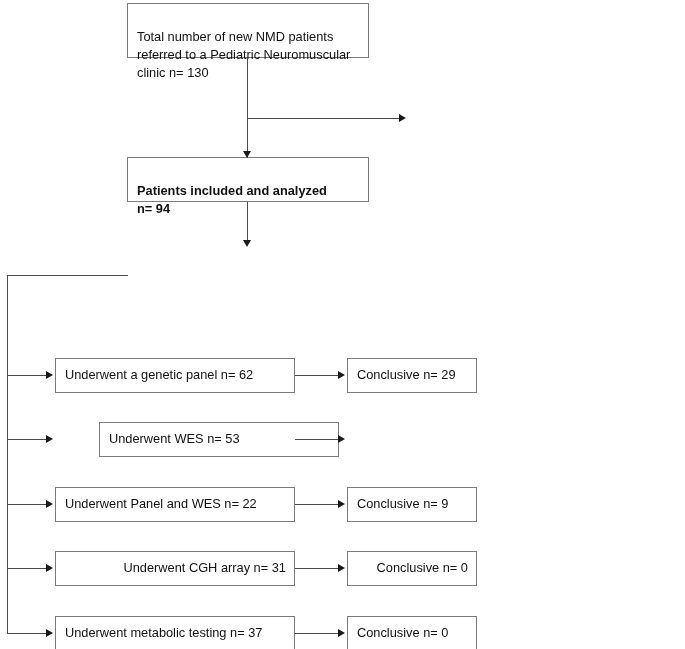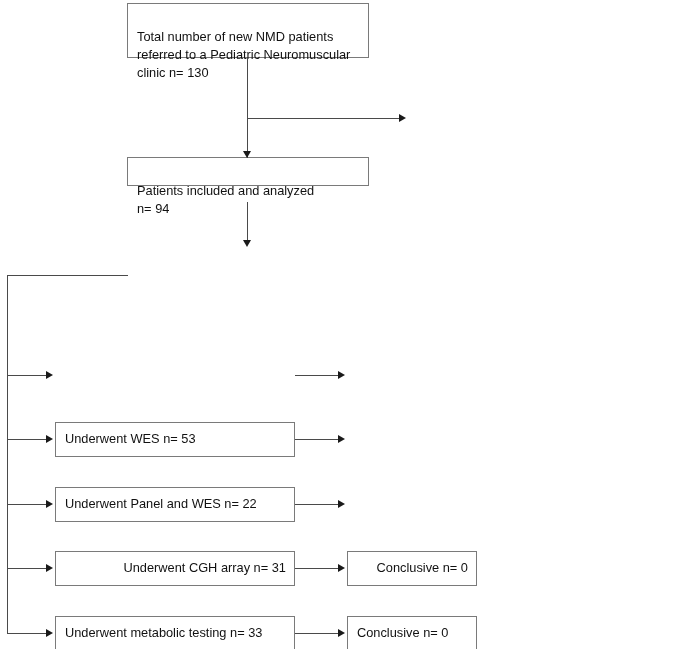--- a/index.html
+++ b/index.html
@@ -36,36 +36,36 @@
     align-items: center;
   }
   .node-text {
     display: block;
     white-space: pre-line;
   }
 
   
   #node-total       { left: 127px; top:   3px; width: 242px; height: 55px; }
   #node-excluded    { left: 407px; top:  57px; width: 272px; height: 123px; }
-  #node-included    { left: 127px; top: 157px; width: 242px; height: 29px; }
+  #node-included    { left: 127px; top: 157px; width: 242px; height: 45px; font-weight: bold; }
   #node-history     { left: 127px; top: 247px; width: 242px; height: 45px; }
 
   
   .row-test {
     left: 55px;
     width: 240px;
     height: 35px;
   }
   .row-result {
     left: 347px;
     width: 130px;
     height: 35px;
   }
   #node-test-0, #node-result-0 { top: 358px; }
-  #node-test-1, #node-result-1 { top: 422px; }
+  #node-test-1, #node-result-1 { top: 422px; margin-left: 44px; }
   #node-test-2, #node-result-2 { top: 487px; align-items: center; }
   #node-test-3, #node-result-3 { top: 551px; justify-content: flex-end; }
   #node-test-4, #node-result-4 { top: 616px; }
 
   
   .conn {
     position: absolute;
     background: #4a4a4a;
   }
   .conn-v { width: 1px; }
@@ -125,38 +125,47 @@
     <span class="node-text">Total number of new NMD patients referred to a Pediatric Neuromuscular clinic n= 130</span>
   </div>
 
 
   <div class="node" id="node-included">
     <span class="node-text">Patients included and analyzed
 n= 94</span>
   </div>
 
 
+  <div class="node vcenter row-test" id="node-test-0">
+    <span class="node-text">Underwent a genetic panel n= 62</span>
+  </div>
+  <div class="node vcenter row-result" id="node-result-0">
+    <span class="node-text">Conclusive n= 29</span>
+  </div>
 
   <div class="node vcenter row-test" id="node-test-1">
     <span class="node-text">Underwent WES n= 53</span>
   </div>
 
   <div class="node vcenter row-test" id="node-test-2">
     <span class="node-text">Underwent Panel and WES n= 22</span>
   </div>
+  <div class="node vcenter row-result" id="node-result-2">
+    <span class="node-text">Conclusive n= 9</span>
+  </div>
 
   <div class="node vcenter row-test" id="node-test-3">
     <span class="node-text">Underwent CGH array n= 31</span>
   </div>
   <div class="node vcenter row-result" id="node-result-3">
     <span class="node-text">Conclusive n= 0</span>
   </div>
 
   <div class="node vcenter row-test" id="node-test-4">
-    <span class="node-text">Underwent metabolic testing n= 33</span>
+    <span class="node-text">Underwent metabolic testing n= 37</span>
   </div>
   <div class="node vcenter row-result" id="node-result-4">
     <span class="node-text">Conclusive n= 0</span>
   </div>
 
   <div class="conn conn-v" id="c-total-down"></div>
   <div class="conn conn-h" id="c-excl-h"></div>
   <div class="arrowhead arrow-right" id="c-excl-arrow"></div>
   <div class="arrowhead arrow-down" id="c-included-arrow"></div>
 

